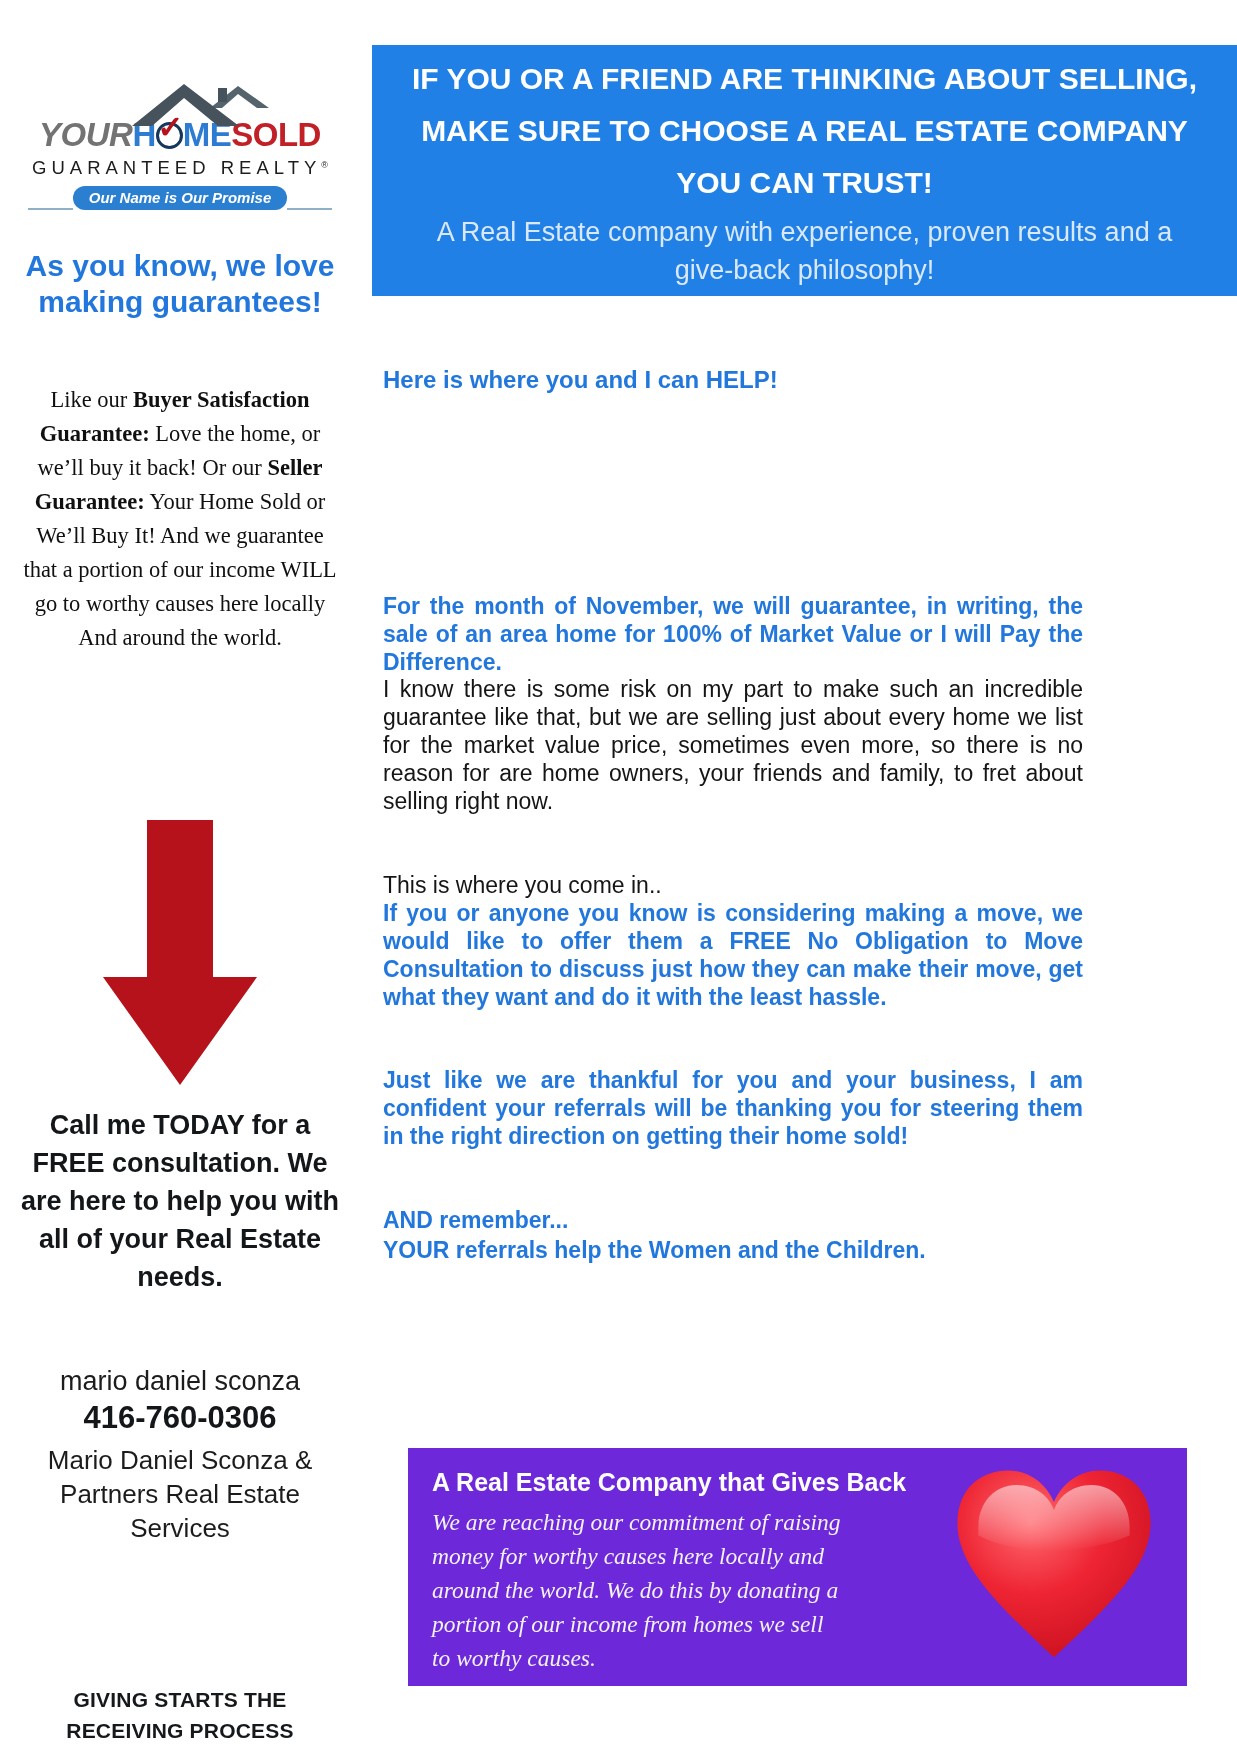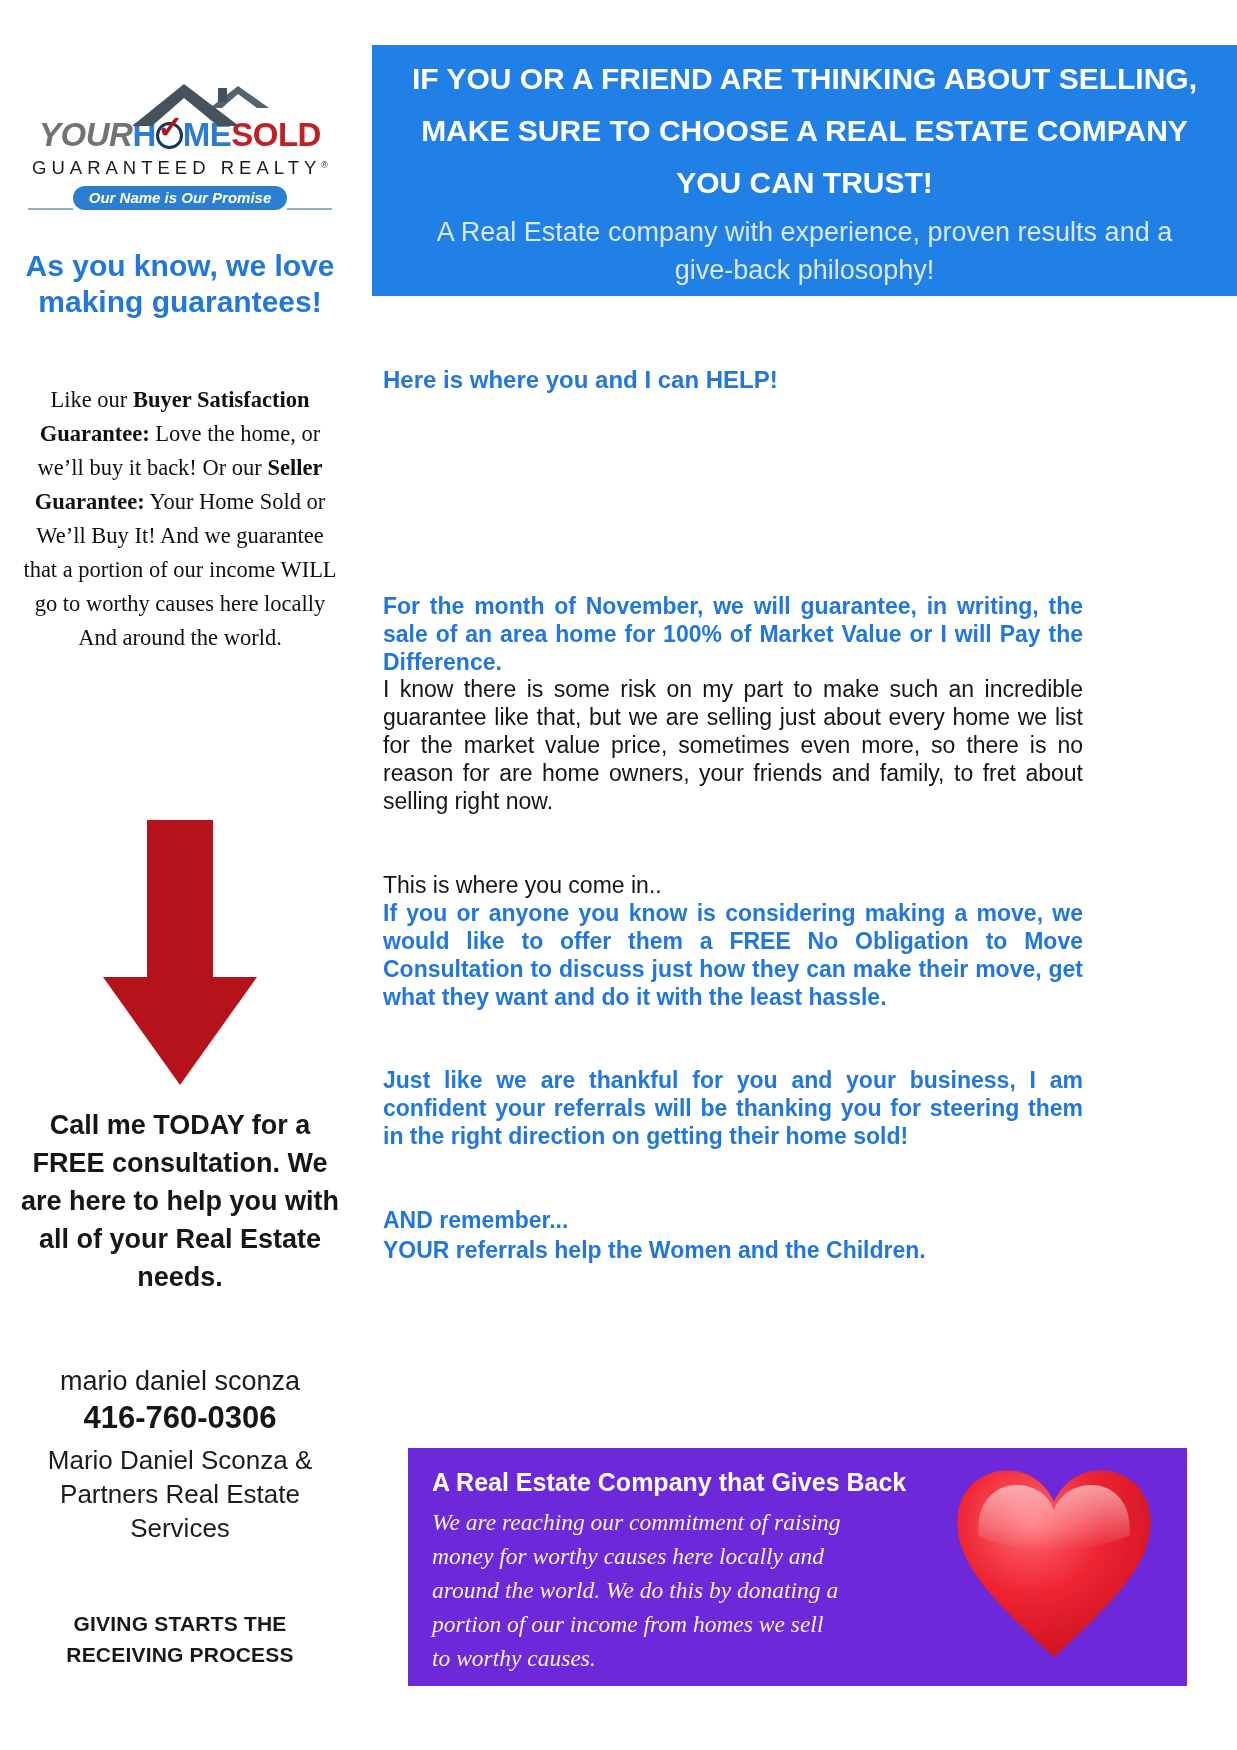--- a/index.html
+++ b/index.html
@@ -47,21 +47,21 @@
     border-top:108px solid #b5121c;
   }
   .left-cta {
     position:absolute; left:16px; top:1106px; width:328px; text-align:center;
     color:#14171a; font-size:27px; line-height:38px; font-weight:800;
   }
   .agent-name { position:absolute; left:22px; top:1366px; width:316px; text-align:center; font-size:27px; color:#1c1c1c; }
   .agent-phone { position:absolute; left:22px; top:1400px; width:316px; text-align:center; font-size:31px; font-weight:800; color:#14171a; }
   .agent-agency { position:absolute; left:22px; top:1443px; width:316px; text-align:center; font-size:26px; line-height:34px; color:#1c1c1c; }
   .left-slogan {
-    position:absolute; left:22px; top:1608px; width:316px; text-align:center;
+    position:absolute; left:22px; top:1684px; width:316px; text-align:center;
     font-size:21px; line-height:31px; font-weight:800; color:#16191c; letter-spacing:0.2px;
   }
   
   .header-box {
     position:absolute; left:372px; top:45px; width:865px; height:251px;
     background:#2180e6; color:#ffffff; display:flex; flex-direction:column;
     align-items:center; justify-content:center; text-align:center; padding:0 38px;
   }
   .header-title { font-size:30px; line-height:52px; font-weight:800; }
   .header-sub { margin-top:4px; font-size:27px; line-height:38px; font-weight:400; color:#d9e9fb; }

